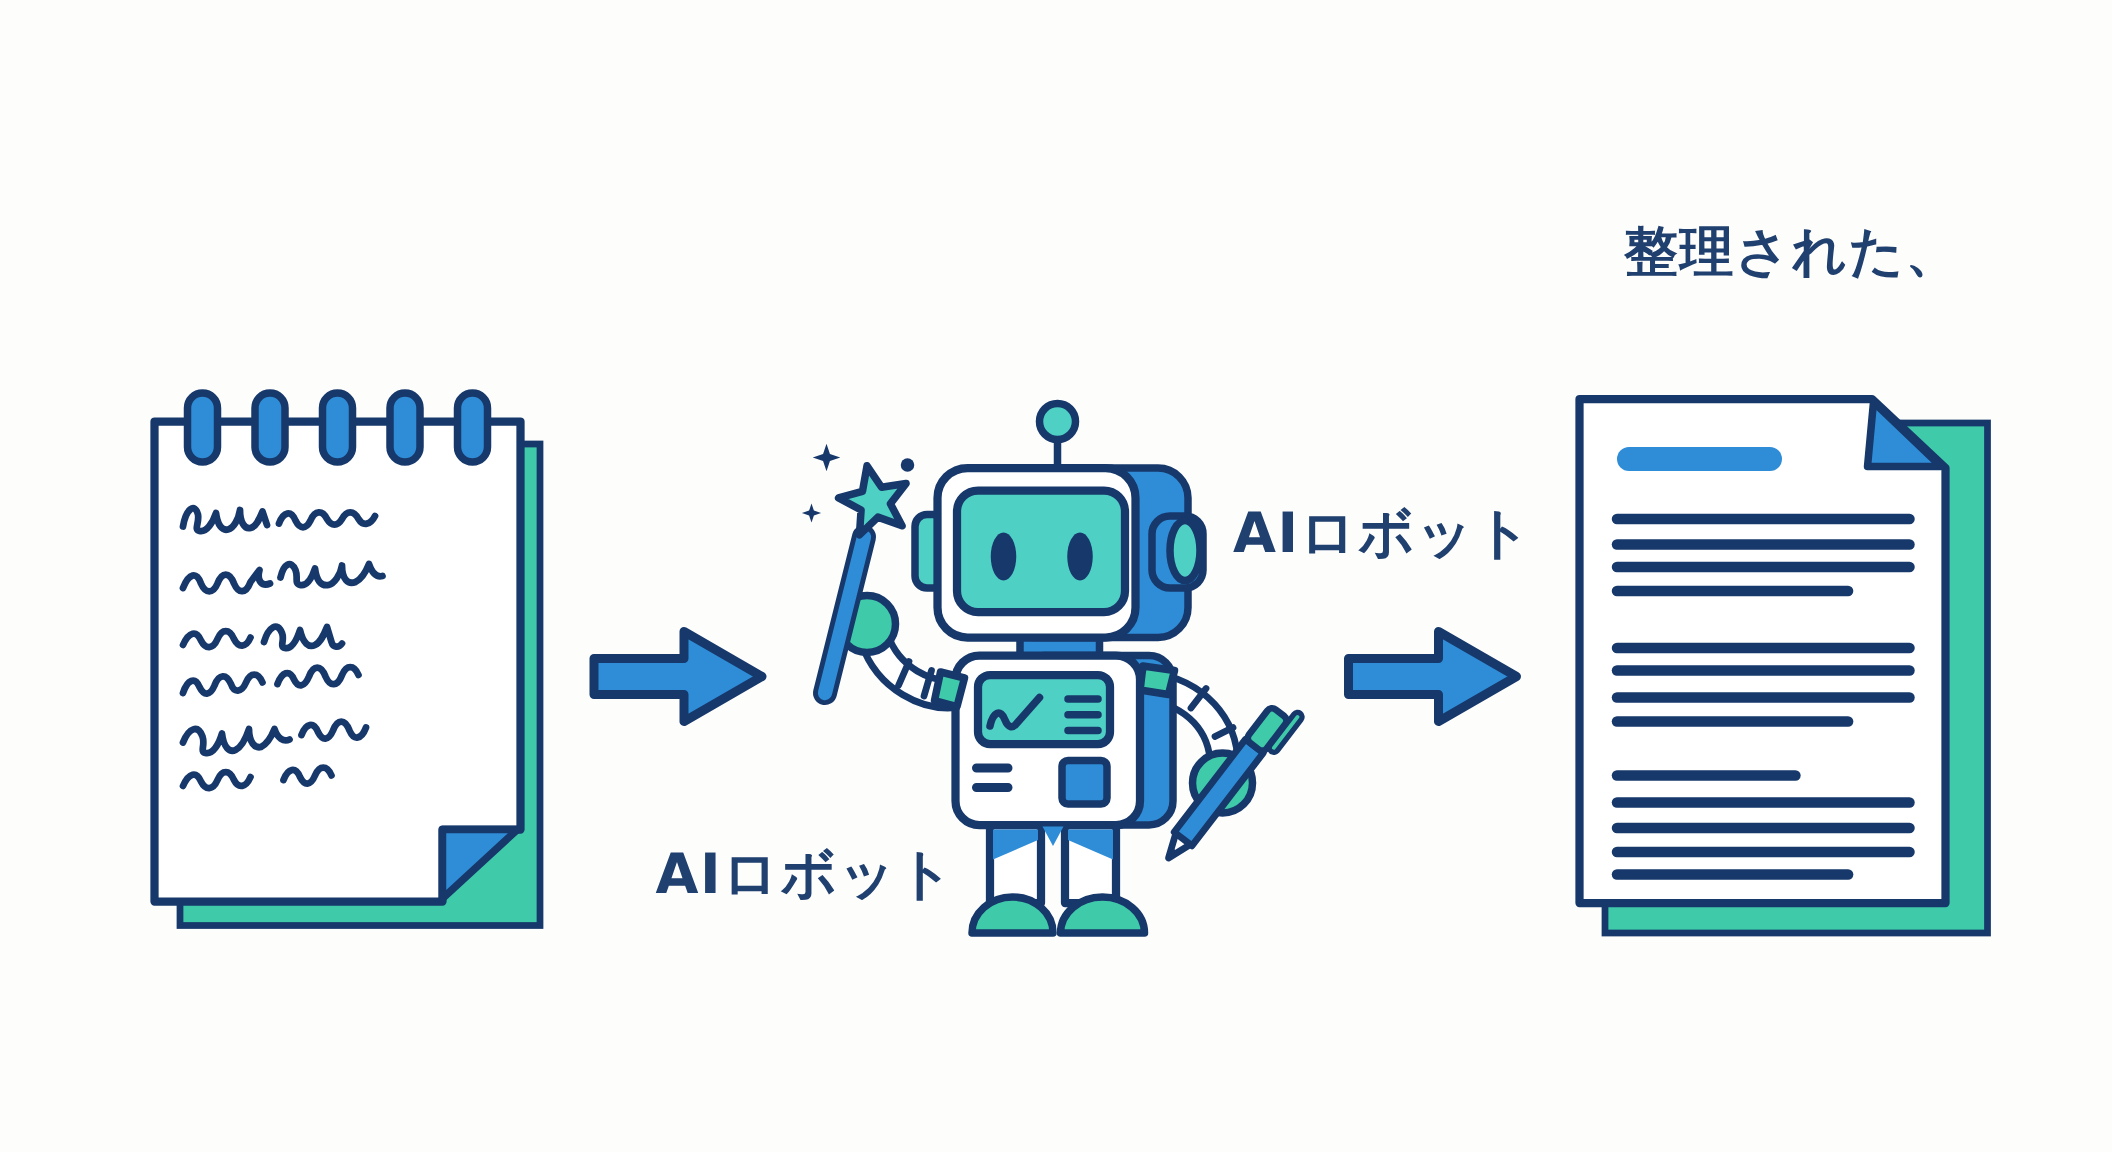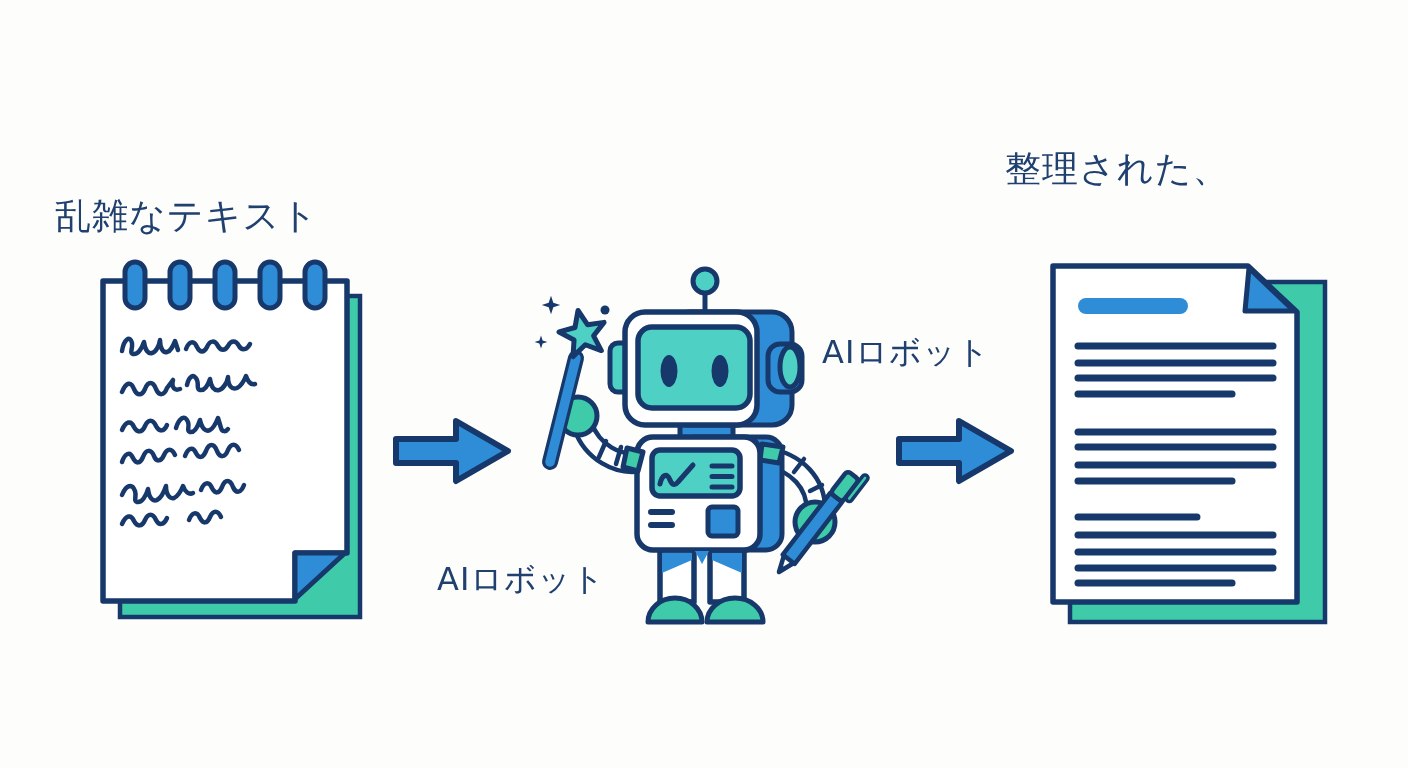--- a/index.html
+++ b/index.html
@@ -1,41 +1,40 @@
 <!DOCTYPE html>
 <html style="--background: #fdfdfc; --paper: #ffffff; --outline: #17386b; --text: #20406f; --blue: #2f8dd8; --teal: #3fcbaa; --turquoise: #4fd0c5;"><head>
 <meta charset="utf-8">
 <style>
   html,body{margin:0;padding:0;}
   body{font-family:"DejaVu Sans","Liberation Sans",sans-serif;}
   .canvas{position:relative;width:1408px;height:768px;background:var(--background);overflow:hidden;}
-  .label{position:absolute;font-weight:400;color:var(--text);letter-spacing:1px;}
+  .label{position:absolute;font-weight:700;color:var(--text);text-align:center;letter-spacing:1px;}
   .label-main{font-size:36px;}
   .label-out{font-size:36px;line-height:49px;}
-  .caption{position:absolute;font-weight:400;color:var(--text);font-size:32px;letter-spacing:1px;}
+  .caption{position:absolute;font-weight:700;color:var(--text);font-size:37px;letter-spacing:1px;}
   .abs{position:absolute;}
   
   .paper{fill:var(--paper);stroke:var(--outline);stroke-width:5.5;stroke-linejoin:round;}
   .shadow-page{fill:var(--teal);stroke:var(--outline);stroke-width:4.5;}
   .teal-f{fill:var(--teal);stroke:var(--outline);stroke-width:5;stroke-linejoin:round;}
   .turq-f{fill:var(--turquoise);stroke:var(--outline);stroke-width:5;stroke-linejoin:round;}
   .blue-f{fill:var(--blue);stroke:var(--outline);stroke-width:5;stroke-linejoin:round;}
   .navy-f{fill:var(--outline);stroke:none;}
   .navy-l{stroke:var(--outline);fill:none;stroke-linecap:round;stroke-linejoin:round;}
   .white-l{stroke:#ffffff;fill:none;stroke-linecap:round;}
   .scribble{stroke:var(--outline);fill:none;stroke-width:4.5;stroke-linecap:round;stroke-linejoin:round;}
   .doc-line{stroke:var(--outline);stroke-width:7;stroke-linecap:round;}
   .arrow{fill:var(--blue);stroke:var(--outline);stroke-width:6;stroke-linejoin:round;}
 </style>
 </head>
 <body>
 
 <div class="canvas">
 
-  <div class="label label-main abs" style="left:55px;top:192px;width:350px;">乱雑なテキスト</div>
   <div class="label label-out abs" style="left:1005px;top:144px;width:380px;">
     <div>整理された、</div>
   </div>
 
   <div class="caption" style="left:822px;top:331px;">AIロボット</div>
   <div class="caption" style="left:437px;top:558px;">AIロボット</div>
 
   <svg class="abs" style="left:95px;top:252px;" width="280" height="375" viewBox="0 0 280 375">
     <rect class="shadow-page" x="25" y="44" width="240" height="321"></rect>
     <path class="paper" d="M8,29 H252 V301 H200 V349 H8 Z"></path>

